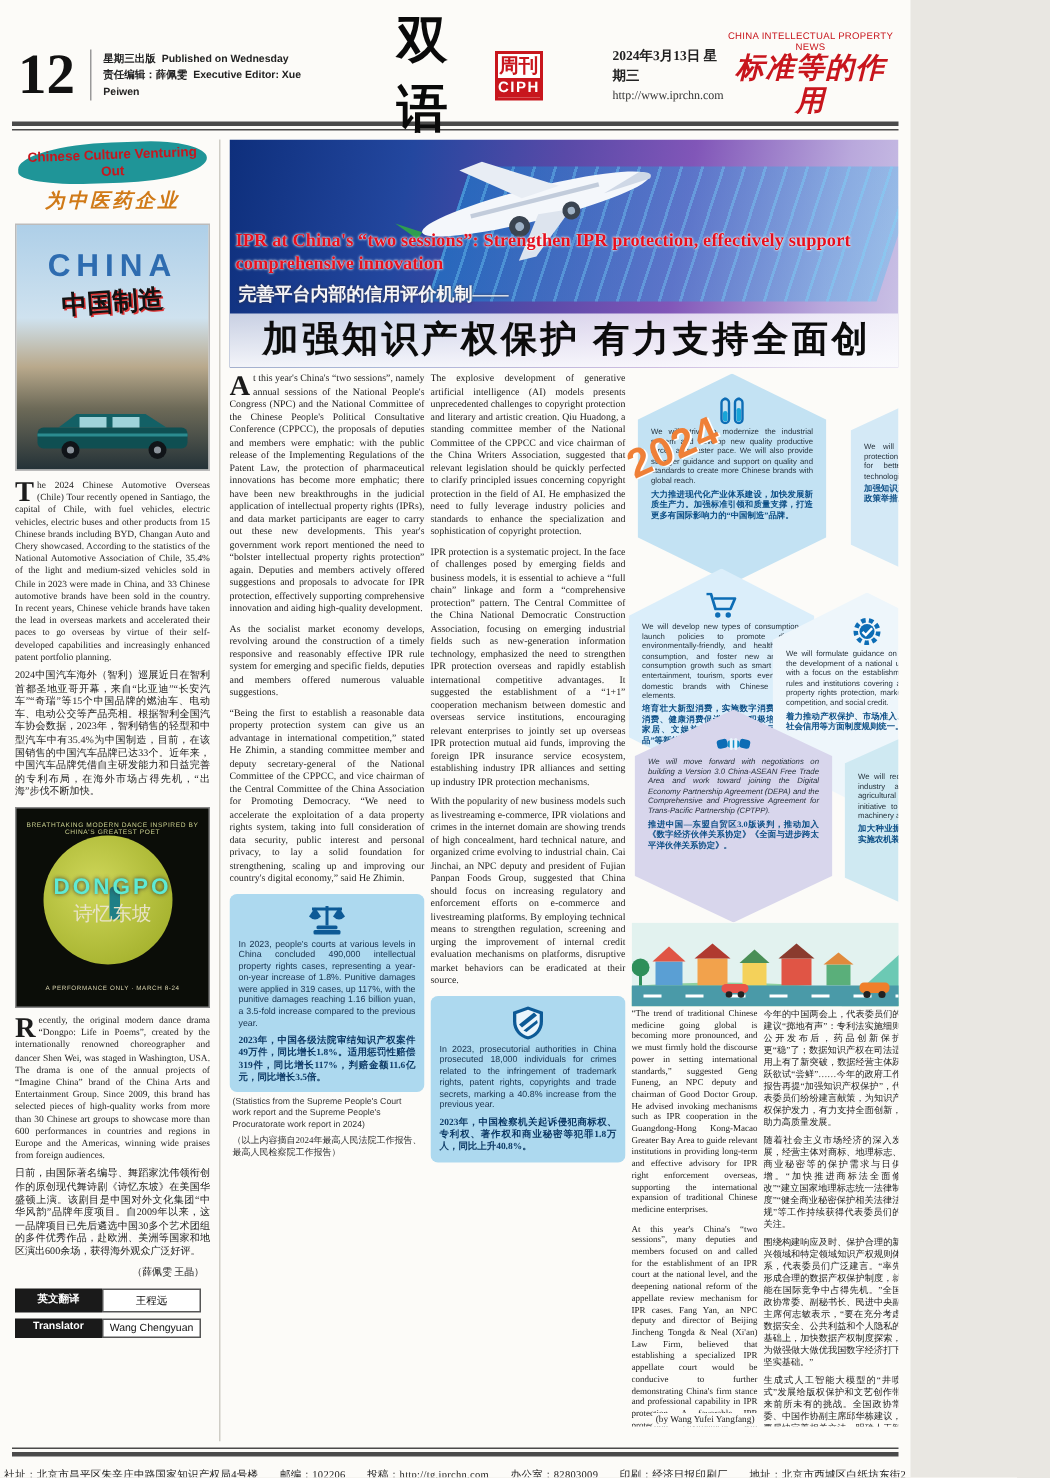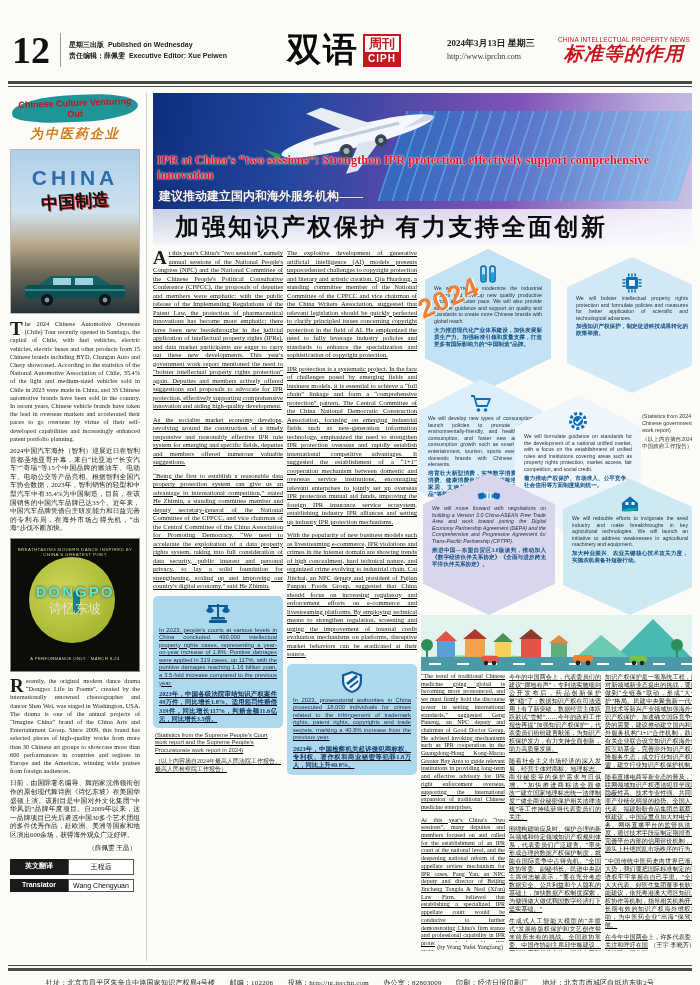--- a/index.html
+++ b/index.html
@@ -1,17 +1,17 @@
 <!DOCTYPE html>
 <html><head>
 <meta charset="utf-8">
 <style>
   html,body{margin:0;padding:0;}
   body{width:700px;height:985px;background:#e9e7e2;font-family:"Liberation Serif","DejaVu Serif",serif;}
-  .page{position:relative;width:700px;height:985px;background:#fcfbf8;overflow:hidden;}
+  .page{position:relative;width:607px;height:985px;background:#fcfbf8;overflow:hidden;}
 
   
   .header{display:flex;align-items:center;margin:24px 10px 0 10px;height:52px;}
   .page-num{font-size:38px;font-weight:bold;color:#111;line-height:40px;padding:0 10px 0 2px;}
   .hdr-div{width:1px;height:34px;background:#999;margin-right:8px;}
   .pub-info{font-family:"Liberation Sans",sans-serif;font-size:7px;color:#222;line-height:11px;}
   .pub-info b{font-weight:bold;}
   .masthead{display:flex;align-items:center;margin-left:60px;}
   .masthead-cn{font-size:34px;font-weight:bold;color:#0a0a0a;letter-spacing:2px;}
   .masthead-unit{width:34px;border:2px solid #c8161d;margin-left:4px;font-family:"Liberation Sans",sans-serif;text-align:center;}
@@ -20,21 +20,21 @@
   .date-block{margin-left:46px;font-size:9px;font-weight:bold;color:#222;line-height:13px;}
   .date-block .url{font-weight:normal;font-size:8px;color:#333;}
   .brand{margin-left:auto;text-align:center;}
   .brand-en{font-family:"Liberation Sans",sans-serif;font-size:6.4px;color:#c8161d;letter-spacing:.2px;}
   .brand-cn{font-size:19px;font-weight:bold;color:#c8161d;font-style:italic;letter-spacing:1px;line-height:22px;}
   .header-rule{margin:5px 8px 0 8px;border-top:3px solid #4a4a4a;border-bottom:1px solid #4a4a4a;height:2px;}
 
   
   .content{display:flex;gap:6px;padding:6px 8px 0 8px;height:868px;overflow:hidden;}
   .sidebar{width:134px;flex:none;border-right:1px solid #cfcdc6;padding-right:4px;overflow:hidden;}
-  .main{flex:1;overflow:hidden;text-decoration:underline;}
+  .main{flex:1;overflow:hidden;}
 
   
   .culture-badge{position:relative;margin:2px 4px 4px 4px;}
   .brush{background:#1f9598;border-radius:60% 40% 55% 45%/70% 55% 65% 40%;padding:3px 6px;transform:rotate(-2deg);}
   .brush .en{font-family:"Liberation Sans",sans-serif;font-size:9px;font-weight:bold;color:#c8161d;line-height:10.5px;text-align:center;}
   .sec-cn{font-size:13px;font-weight:bold;color:#d07a18;text-align:center;letter-spacing:2px;margin-top:3px;font-style:italic;}
   .china-cover{position:relative;height:163px;margin:6px 2px;background:linear-gradient(180deg,#aecfe8 0%,#cfe2ef 38%,#b9a98c 58%,#6d6a58 75%,#243238 100%);border:1px solid #bbb;overflow:hidden;}
   .china-cover .t{font-family:"Liberation Sans",sans-serif;font-size:21px;font-weight:bold;color:#2e6cb0;letter-spacing:4px;text-align:center;margin-top:16px;}
   .china-cover .cal{font-size:17px;font-weight:bold;color:#121212;text-align:center;transform:rotate(-4deg);text-shadow:1px 1px 0 #d33;}
   .cover-car{position:absolute;bottom:6px;left:8px;}
@@ -197,21 +197,21 @@
           <path d="M96 34 L60 6 L76 4 L122 32 Z" fill="#e8edf4"></path>
           <path d="M104 47 L84 74 L96 74 L126 49 Z" fill="#dde4ee"></path>
           <path d="M176 36 Q186 38 182 42 L150 44 Z" fill="#cfd8e6"></path>
           <circle cx="90" cy="52" r="7" fill="#3a4450"></circle>
             <circle cx="90" cy="52" r="3" fill="#9fb2c6"></circle>
           <circle cx="126" cy="50" r="6" fill="#3a4450"></circle>
             <circle cx="126" cy="50" r="2.5" fill="#9fb2c6"></circle>
           <rect x="60" y="36" width="88" height="3" fill="#c2ccdb"></rect>
         </svg>
         <div class="bn-en">IPR at China's “two sessions”: Strengthen IPR protection, effectively support comprehensive innovation</div>
-        <div class="bn-kicker">建议推动建立国内和海外服务机构——</div>
+        <div class="bn-kicker">完善平台内部的信用评价机制——</div>
         <div class="bn-cn">加强知识产权保护 有力支持全面创新</div>
       </div>
 
       <div class="main-cols">
 
         <div class="mcol">
           <p class="ap dropcap">At this year's China's “two sessions”, namely annual sessions of the National People's Congress (NPC) and the National Committee of the Chinese People's Political Consultative Conference (CPPCC), the proposals of deputies and members were emphatic: with the public release of the Implementing Regulations of the Patent Law, the protection of pharmaceutical innovations has become more emphatic; there have been new breakthroughs in the judicial application of intellectual property rights (IPRs), and data market participants are eager to carry out these new developments. This year's government work report mentioned the need to “bolster intellectual property rights protection” again. Deputies and members actively offered suggestions and proposals to advocate for IPR protection, effectively supporting comprehensive innovation and aiding high-quality development.</p>
           <p class="ap">As the socialist market economy develops, revolving around the construction of a timely responsive and reasonably effective IPR rule system for emerging and specific fields, deputies and members offered numerous valuable suggestions.</p>
           <p class="ap">“Being the first to establish a reasonable data property protection system can give us an advantage in international competition,” stated He Zhimin, a standing committee member and deputy secretary-general of the National Committee of the CPPCC, and vice chairman of the Central Committee of the China Association for Promoting Democracy. “We need to accelerate the exploitation of a data property rights system, taking into full consideration of data security, public interest and personal privacy, to lay a solid foundation for strengthening, scaling up and improving our country's digital economy,” said He Zhimin.</p>
 

